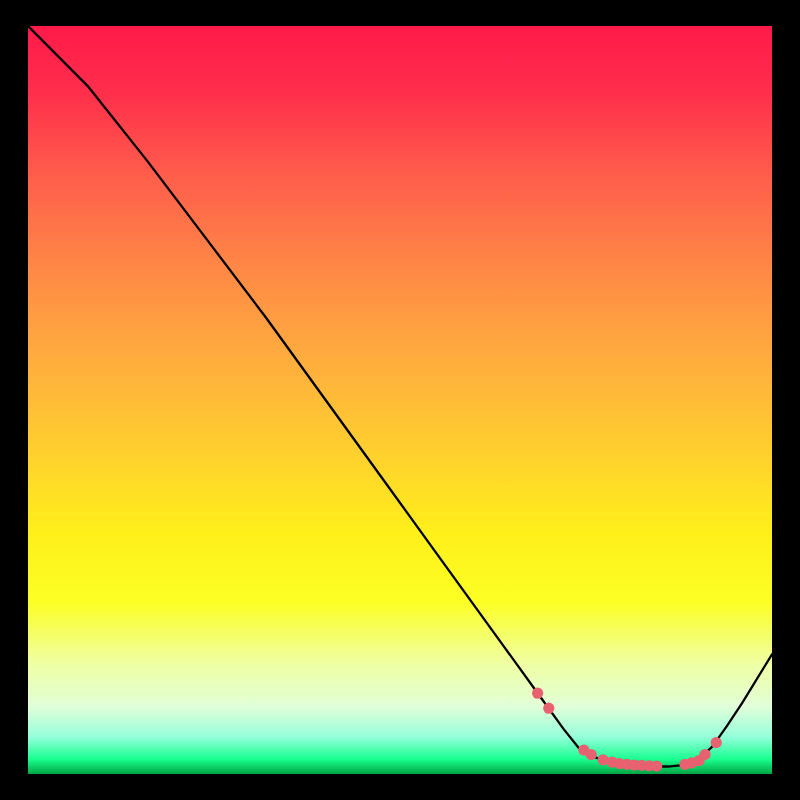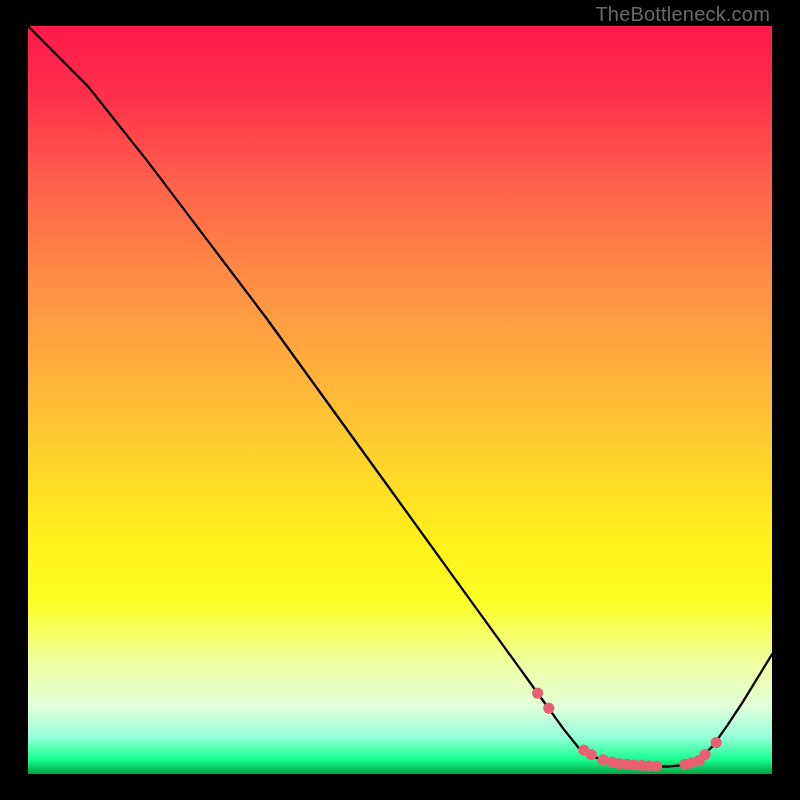--- a/index.html
+++ b/index.html
@@ -90,14 +90,13 @@
           <circle cx="628.68" cy="740.15" r="5.6" fill="#e86171" stroke="#e86171" stroke-width="0"></circle>
           <circle cx="656.95" cy="738.28" r="5.6" fill="#e86171" stroke="#e86171" stroke-width="0"></circle>
           <circle cx="663.65" cy="736.78" r="5.6" fill="#e86171" stroke="#e86171" stroke-width="0"></circle>
           <circle cx="671.09" cy="734.54" r="5.6" fill="#e86171" stroke="#e86171" stroke-width="0"></circle>
           <circle cx="677.04" cy="728.55" r="5.6" fill="#e86171" stroke="#e86171" stroke-width="0"></circle>
           <circle cx="688.20" cy="716.58" r="5.6" fill="#e86171" stroke="#e86171" stroke-width="0"></circle>
         </g>
     </svg>
   </div>
 
-  <div class="attribution">TheBottleneck.com</div>
 </div>
 
 </body></html>

